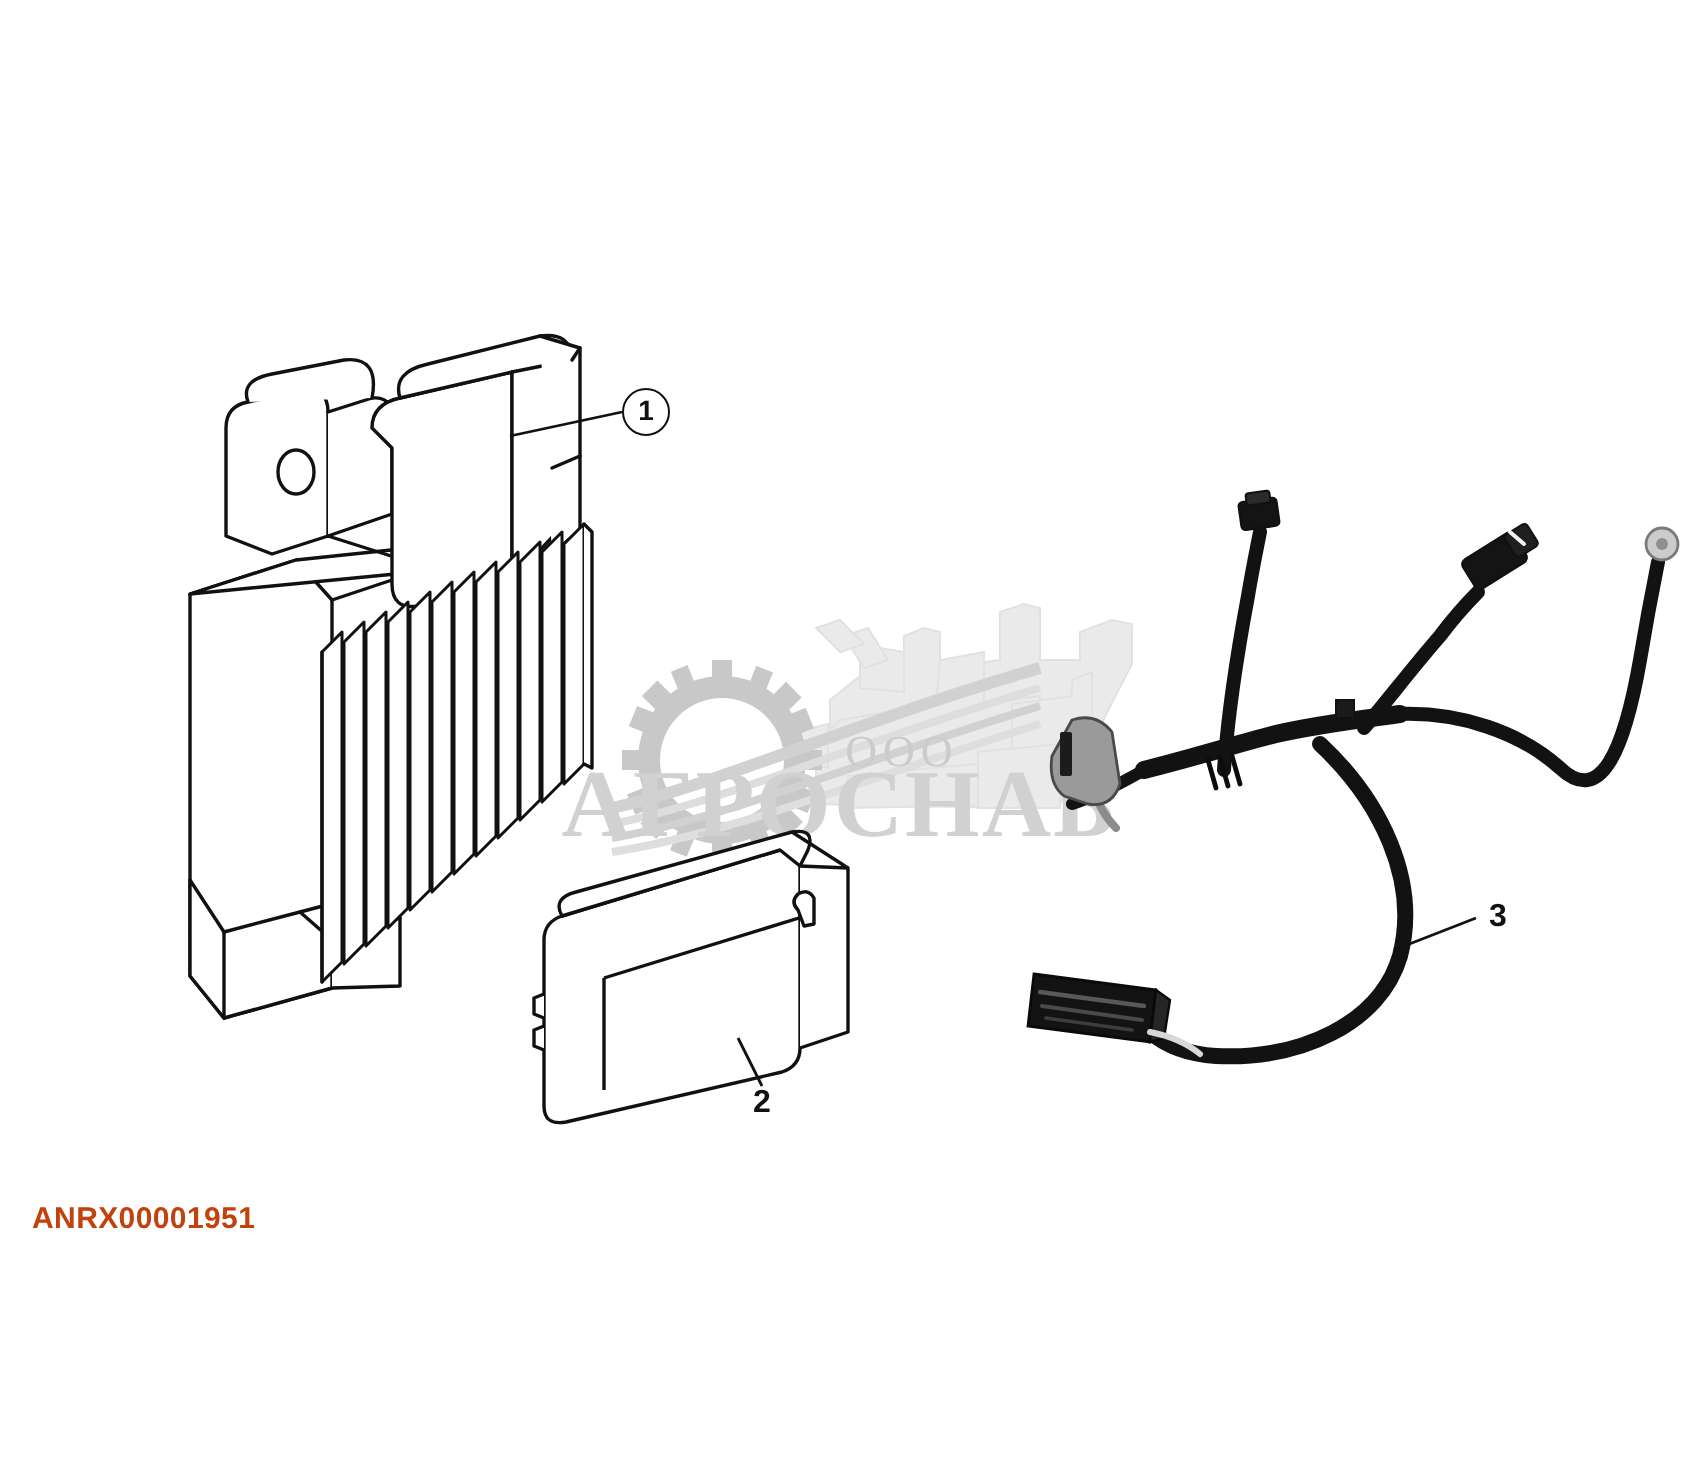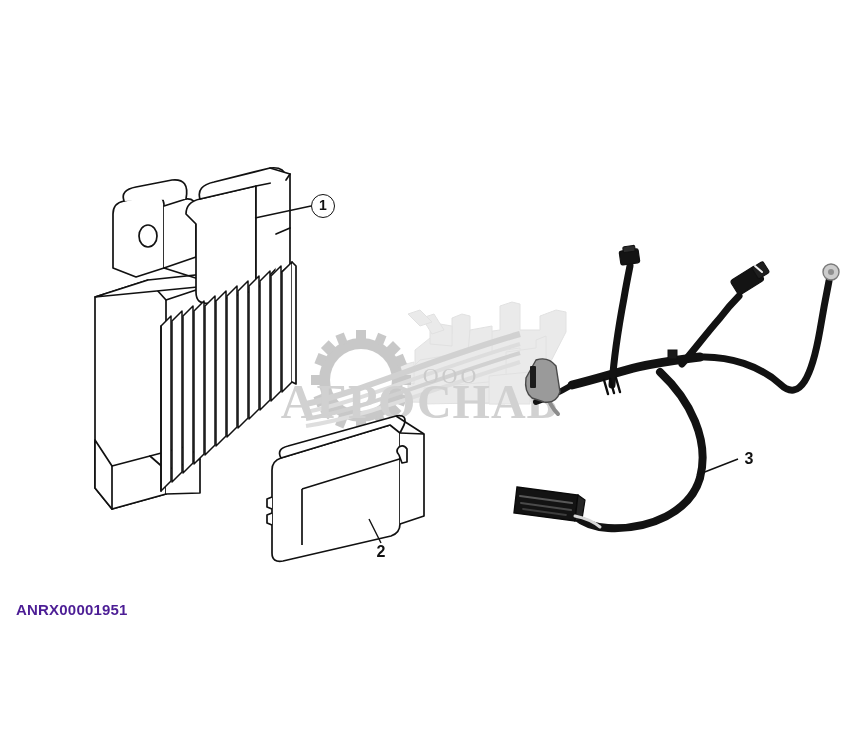--- a/index.html
+++ b/index.html
@@ -6,21 +6,21 @@
   body{
     width:841px;height:731px;position:relative;overflow:hidden;
     font-family:"Liberation Sans", sans-serif;
     background:#ffffff;
   }
   #stage{position:absolute;inset:0;width:841px;height:731px;}
   #artboard{position:absolute;left:0;top:0;width:841px;height:731px;}
   .partnum{
     position:absolute;left:16px;top:601px;
     font-family:"Liberation Sans", sans-serif;
-    font-size:15px;font-weight:bold;color:#4c1d95;letter-spacing:0.2px;
+    font-size:15px;font-weight:bold;color:#c2410c;letter-spacing:0.2px;
     white-space:nowrap;
   }
   .callout{
     position:absolute;
     font-family:"Liberation Sans", sans-serif;
     font-size:16px;font-weight:bold;color:#111;
     text-align:center;line-height:1;
     user-select:none;
   }
   .callout.circled{

